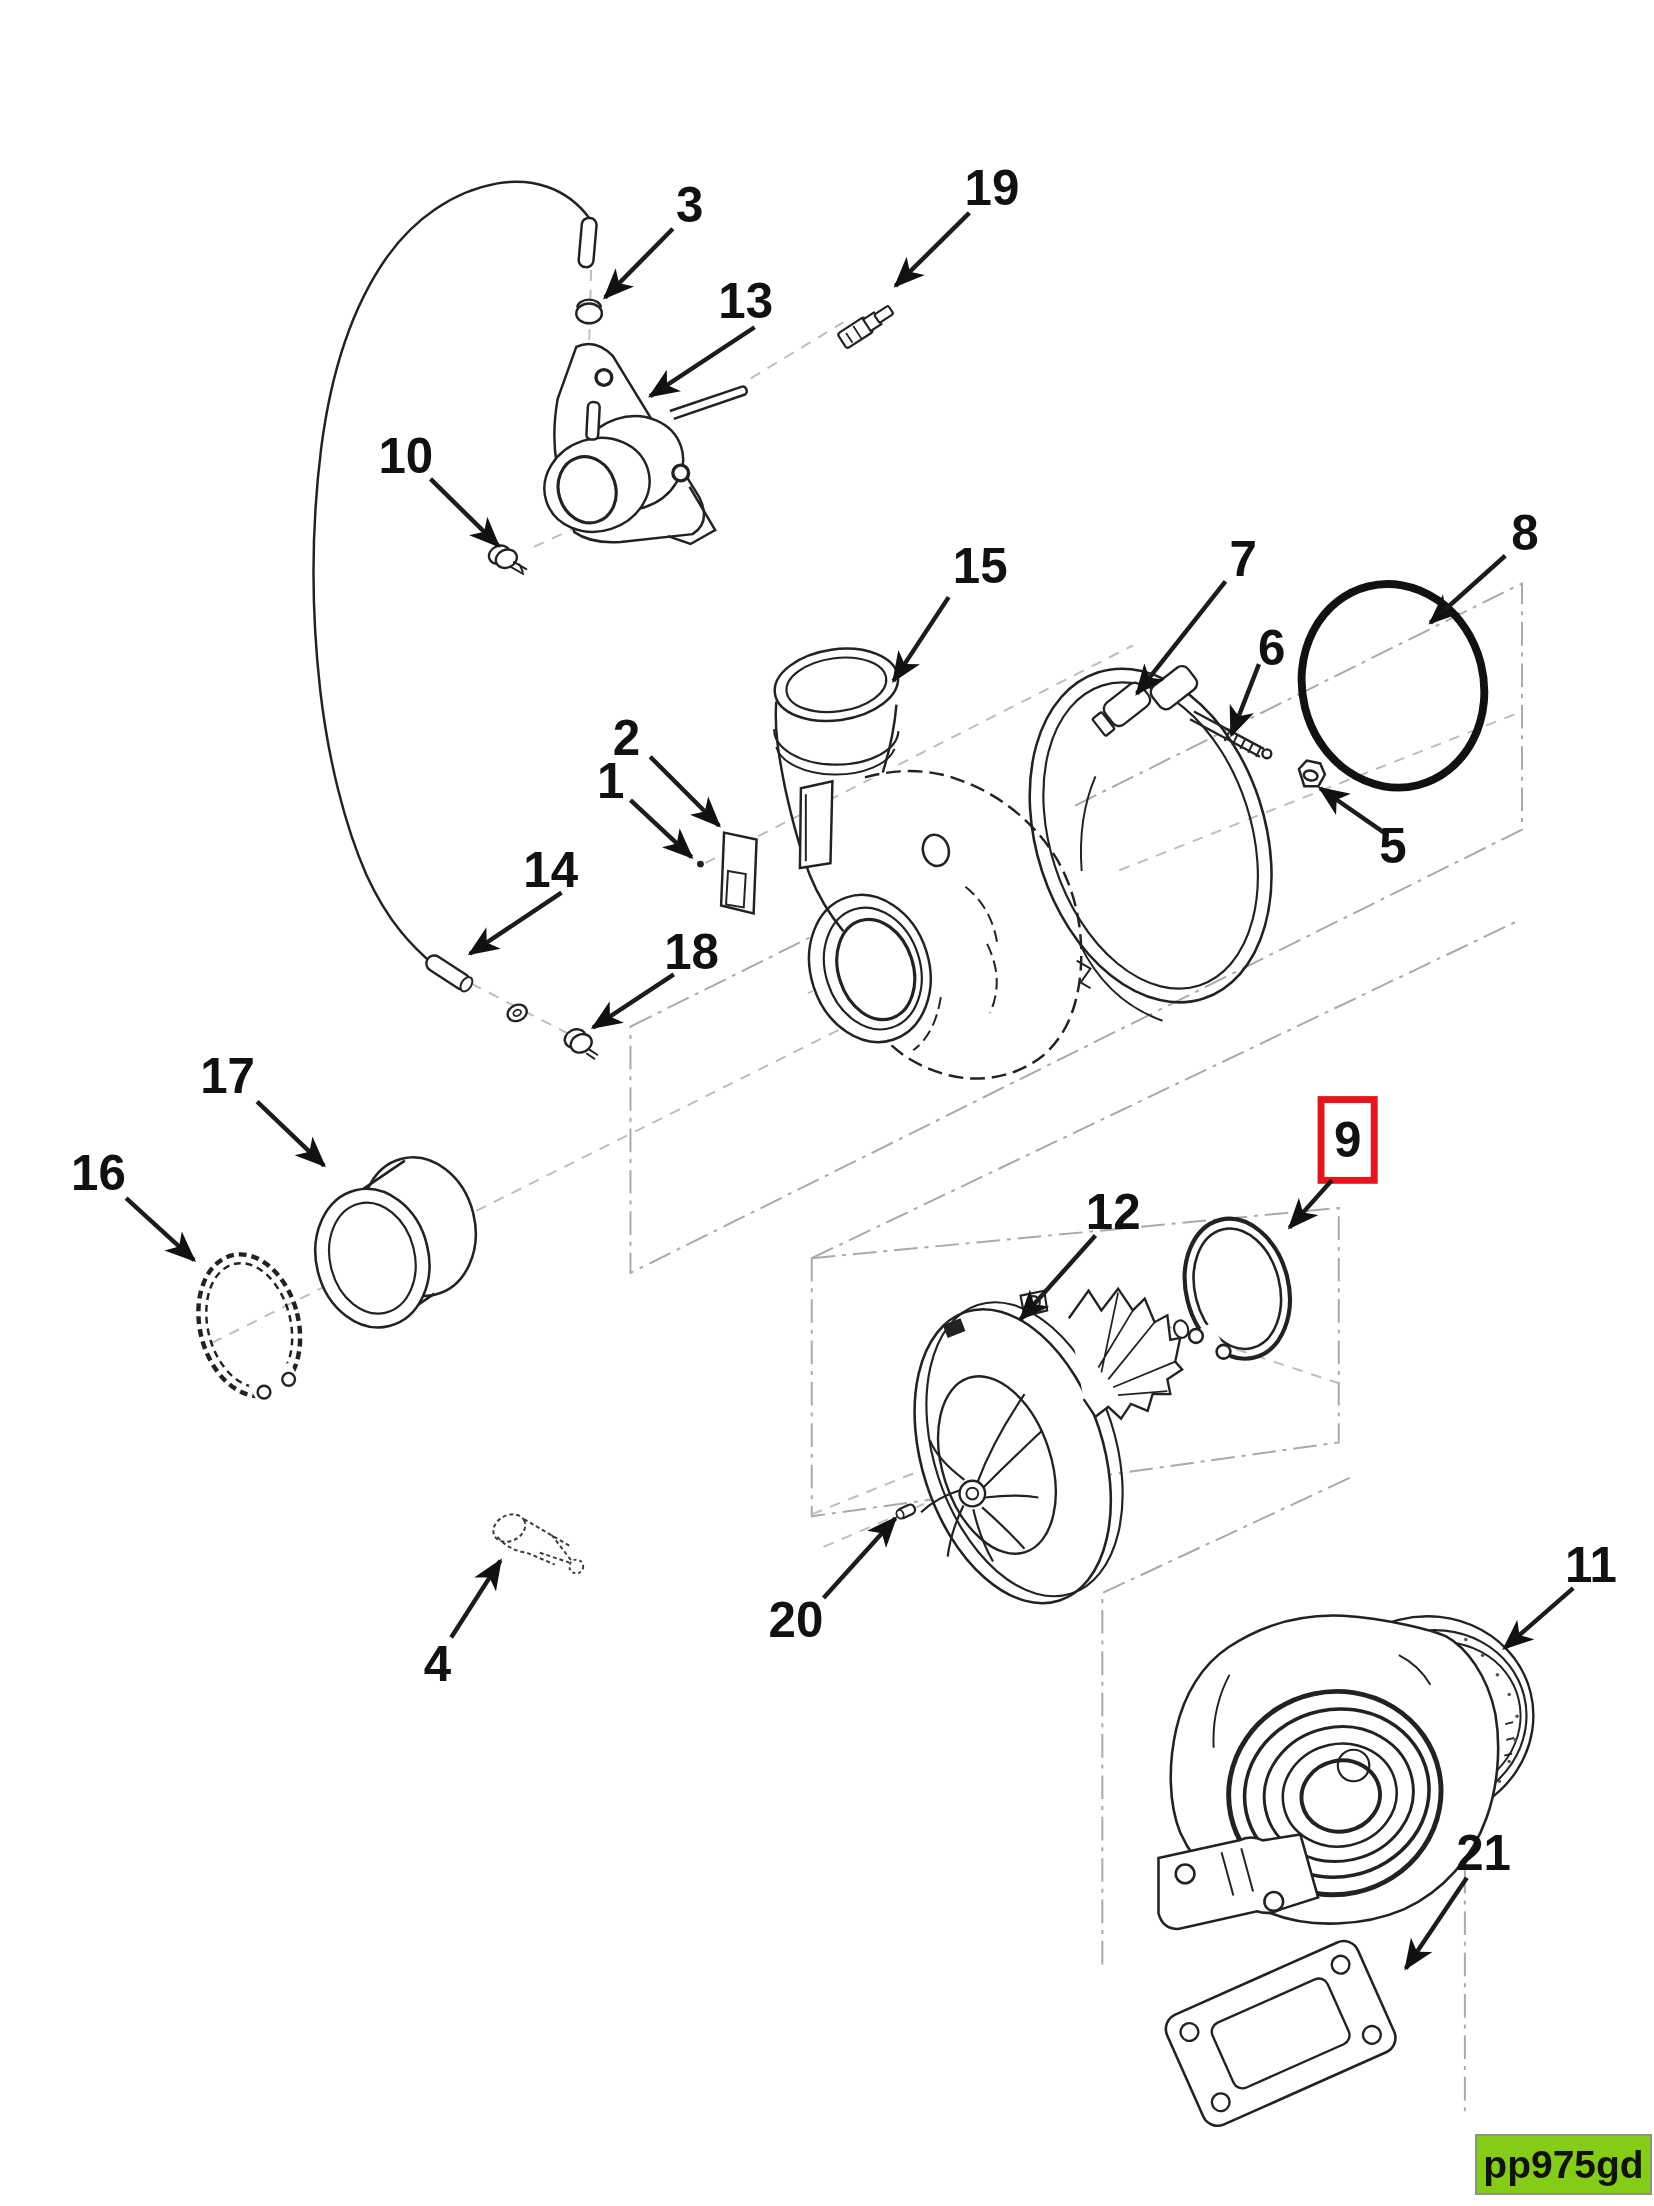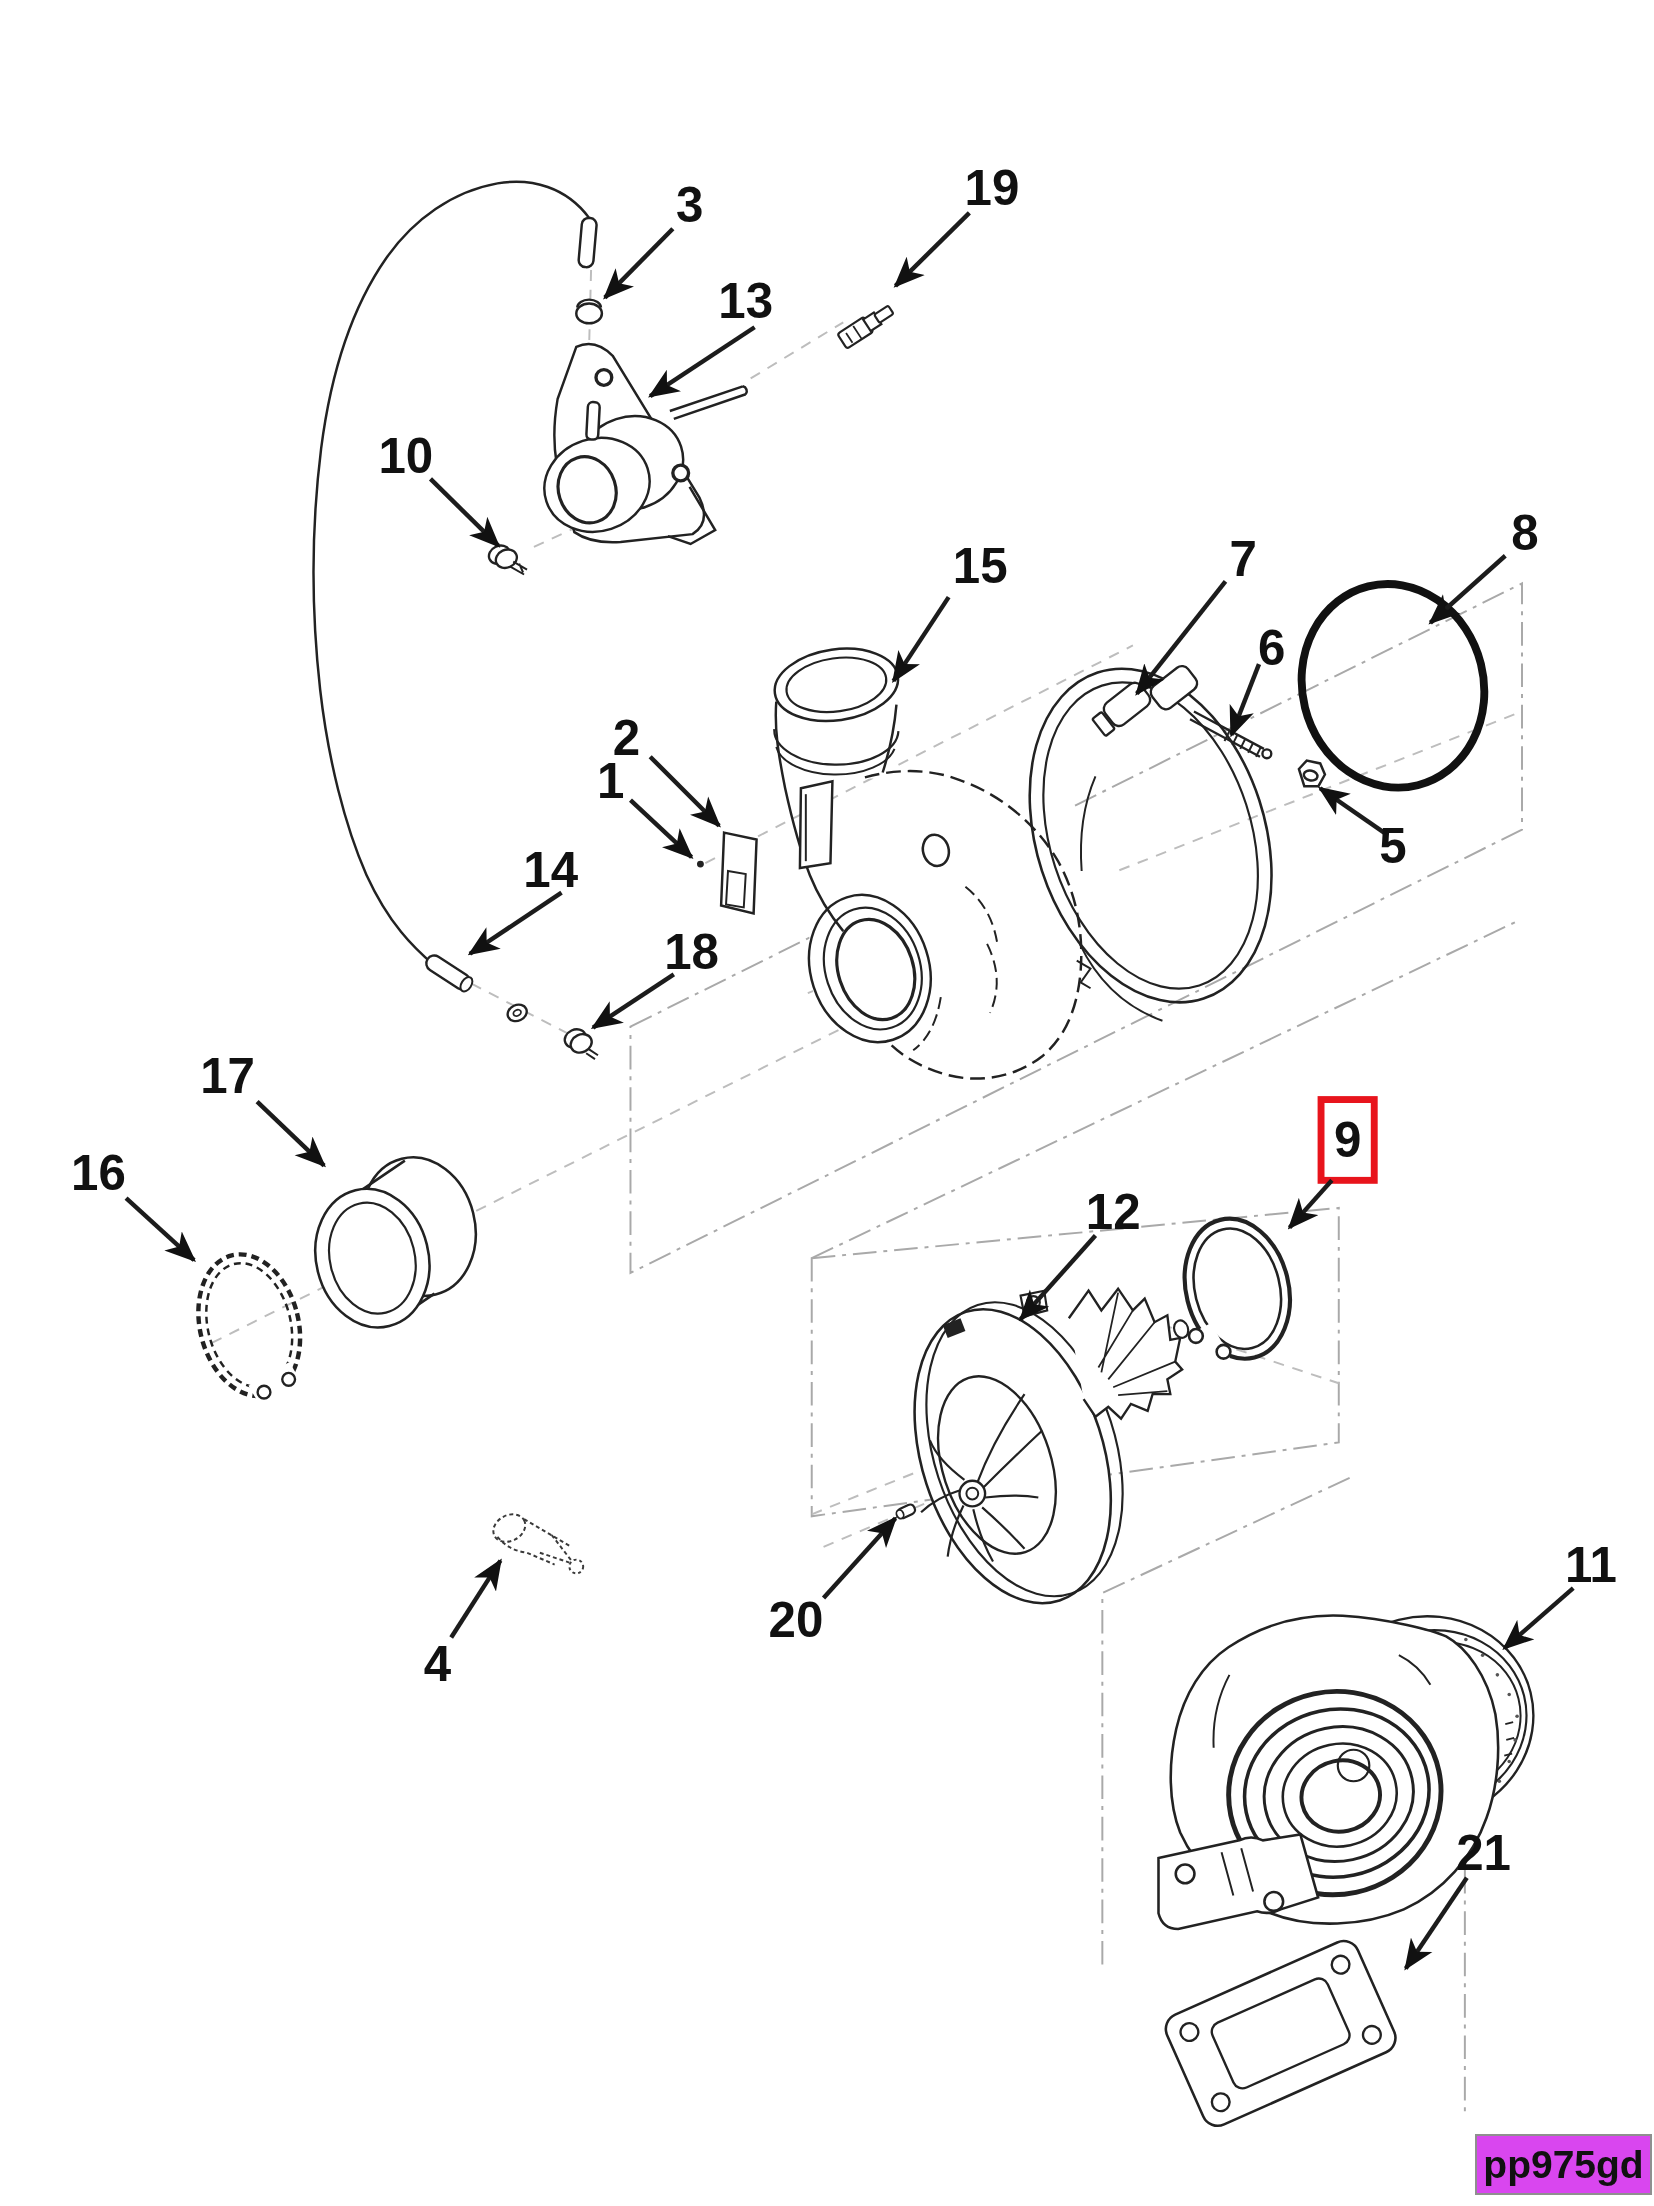--- a/index.html
+++ b/index.html
@@ -1,21 +1,21 @@
 <!DOCTYPE html>
 <html><head>
 <meta charset="utf-8">
 <style>
   html,body{margin:0;padding:0;background:#ffffff;}
   body{width:1655px;height:2207px;position:relative;font-family:"Liberation Sans",sans-serif;}
   #stage{position:absolute;left:0;top:0;width:1655px;height:2207px;}
   svg{display:block;}
   .watermark{
     position:absolute;left:1475px;top:2134px;width:173px;height:57px;
-    border:2px solid #8f8f8f;background:#d946ef;color:#111;
+    border:2px solid #8f8f8f;background:#84cc16;color:#111;
     font-weight:700;font-size:39px;line-height:57px;text-align:center;
     font-family:"Liberation Sans",sans-serif;letter-spacing:0px;
   }
   .lbl{font-family:"Liberation Sans",sans-serif;font-weight:700;fill:#111;}
 </style>
 </head>
 <body>
 
 <div id="stage">
 <svg id="diagram" width="1655" height="2207" viewBox="0 0 1680 2240">

